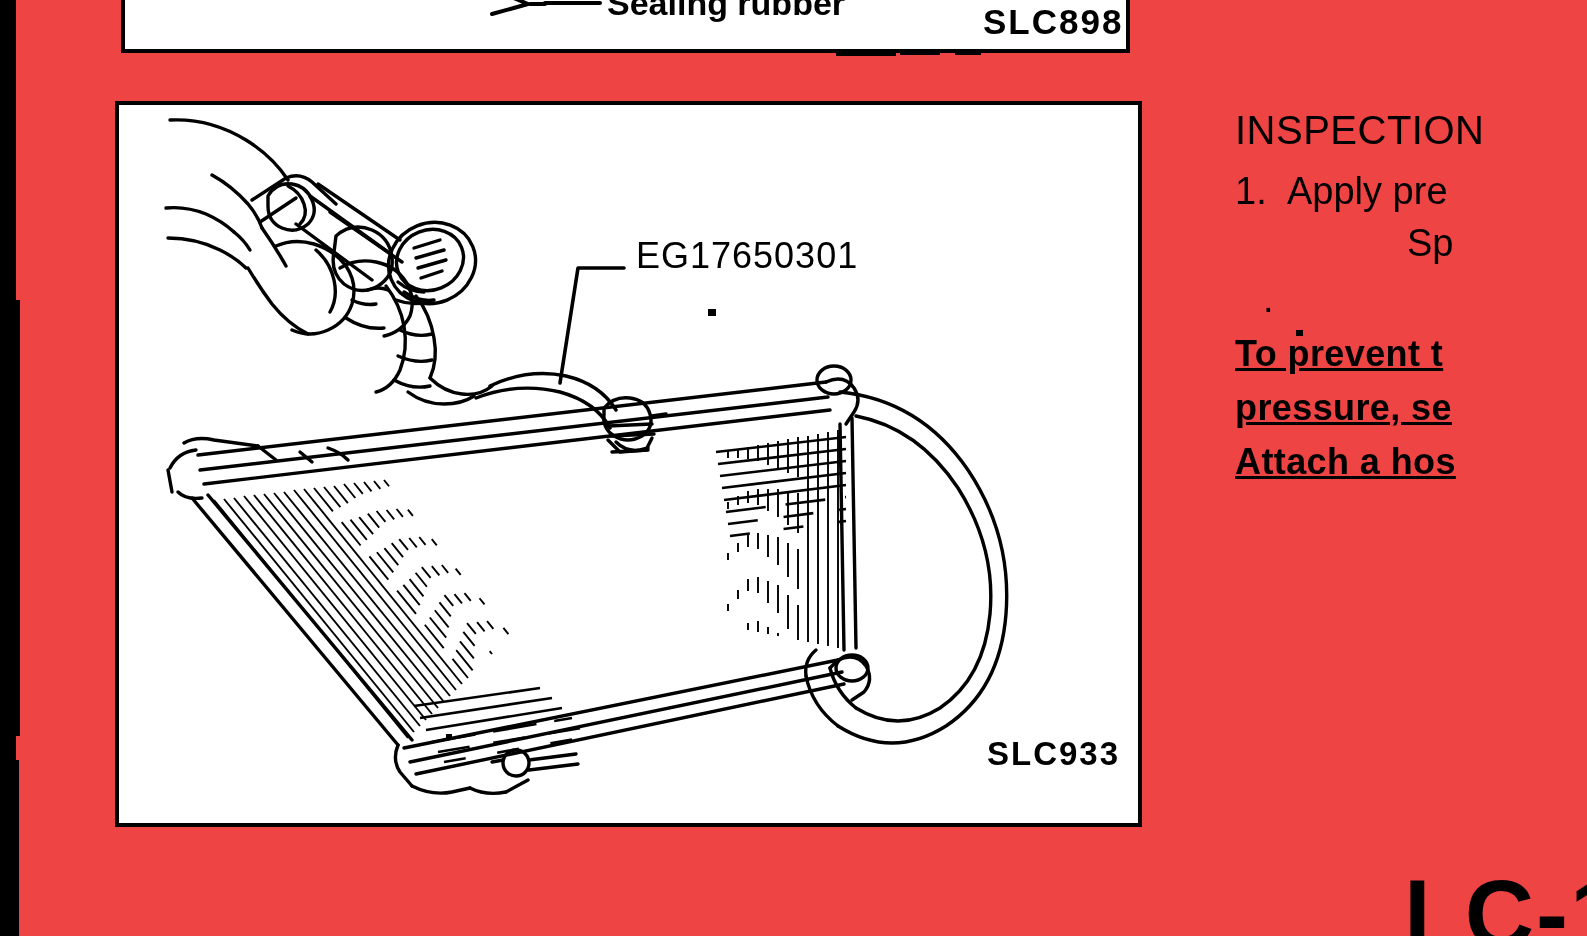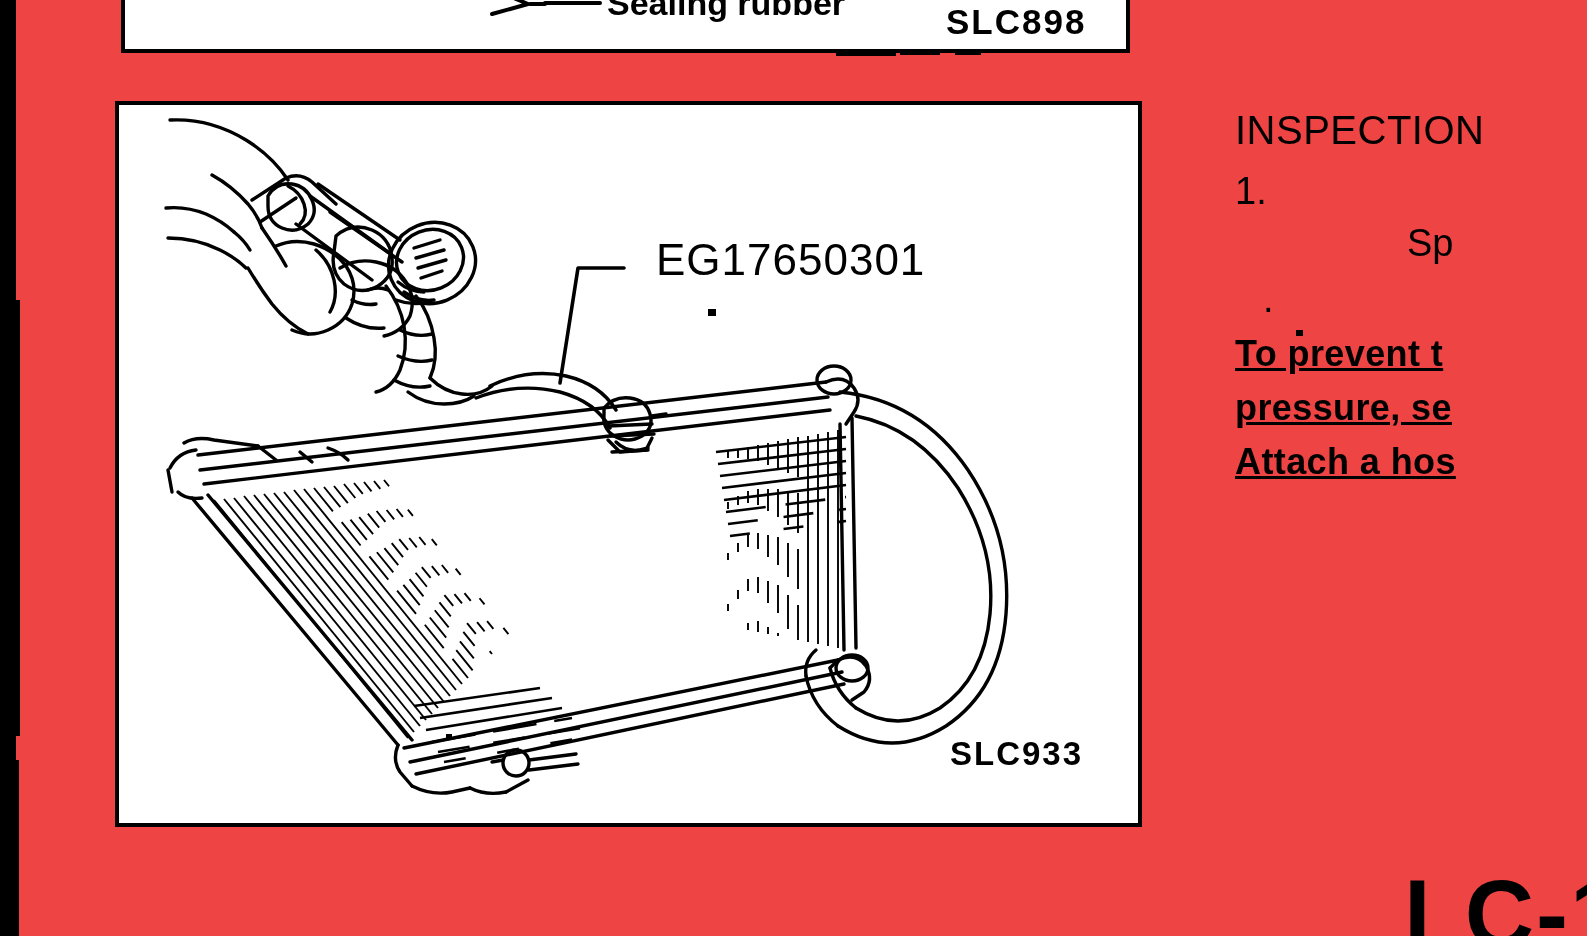--- a/index.html
+++ b/index.html
@@ -66,20 +66,21 @@
     height: 726px;
   }
 
   .fig-code {
     position: absolute;
     font-family: "Liberation Sans", sans-serif;
     font-weight: 700;
     letter-spacing: 2px;
     color: #000000;
     white-space: nowrap;
+    margin-left: 37px;
   }
   #fig-code-top {
     left: 946px;
     top: 2px;
     font-size: 35px;
   }
   #fig-code-main {
     left: 950px;
     top: 735px;
     font-size: 33px;
@@ -91,23 +92,23 @@
     color: #000000;
     white-space: nowrap;
   }
   #label-sealing-rubber {
     left: 607px;
     top: -16px;
     font-size: 34px;
     font-weight: 700;
   }
   #label-eg-tool {
-    left: 656px;
+    left: 636px;
     top: 235px;
-    font-size: 44px;
+    font-size: 36px;
     letter-spacing: 1px;
   }
 
   
   .draw {
     position: absolute;
     left: 0;
     top: 0;
     width: 1587px;
     height: 936px;
@@ -398,20 +399,21 @@
   <div class="fig-label" id="label-eg-tool">EG17650301</div>
 
   <div class="fig-code" id="fig-code-main">SLC933</div>
 
   <div id="text-column">
 
     <div class="txt-heading">INSPECTION</div>
 
     <div class="txt-step">
       <span class="txt-step-num">1.</span>
+      <span class="txt-step-body">Apply pre</span>
     </div>
 
     <div class="txt-spec">Sp</div>
 
     <div class="txt-dot">.</div>
 
 
     <div class="txt-warning-line">To prevent t</div>
 
     <div class="txt-warning-line">pressure, se</div>

